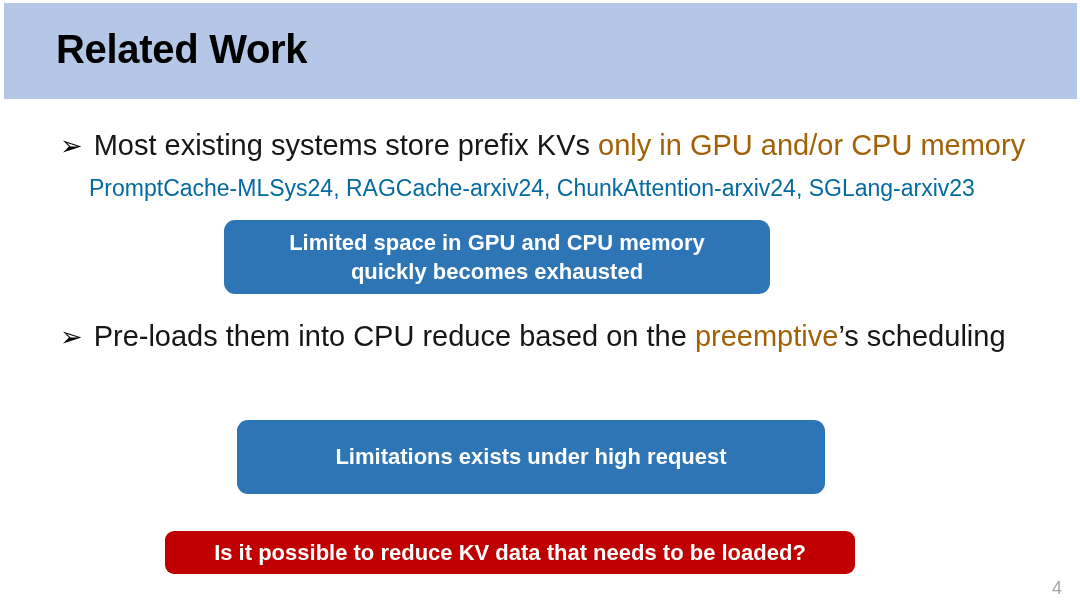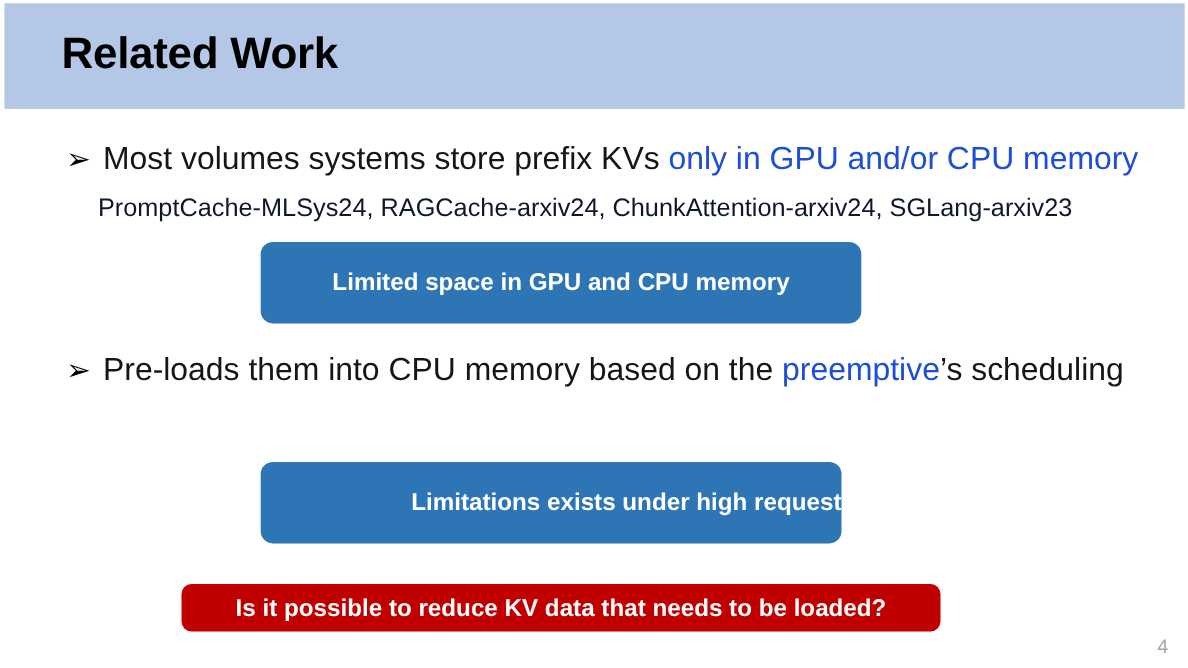--- a/index.html
+++ b/index.html
@@ -51,26 +51,26 @@
     color: #000000;
     margin-right: 11px;
     line-height: 1;
   }
   .bullet-text {
     font-size: 29px;
     color: #161616;
     line-height: 1.05;
   }
   .accent {
-    color: #1d4ed8;
+    color: #a16207;
   }
   .citation {
     position: absolute;
     font-size: 23px;
-    color: #0f172a;
+    color: #0369a1;
     white-space: nowrap;
   }
 
   #bullet-1 { left: 60px; top: 130px; }
   #citation-1 { left: 89px; top: 175px; }
   #bullet-2 { left: 60px; top: 321px; }
   #citation-2 { left: 89px; top: 366px; }
 
   
   .callout {
@@ -92,31 +92,30 @@
     background: #c00000;
     border-radius: 9px;
   }
   .callout .line {
     font-size: 22px;
     line-height: 1.32;
     white-space: nowrap;
   }
 
   #callout-1 {
-    left: 237px;
+    left: 224px;
     top: 220px;
     width: 546px;
     height: 74px;
   }
   #callout-2 {
     left: 237px;
     top: 420px;
-    width: 528px;
+    width: 588px;
     height: 74px;
-    align-items: flex-end;
   }
   #callout-3 {
     left: 165px;
     top: 531px;
     width: 690px;
     height: 43px;
   }
   #callout-3 .line {
     font-size: 22px;
   }
@@ -135,33 +134,34 @@
 
 <div class="slide">
 
   <div class="title-band">
     <div class="title-text">Related Work</div>
   </div>
 
   <div class="bullet-row" id="bullet-1">
     <span class="bullet-marker">➢</span>
     <span class="bullet-text">
-      <span>Most volumes systems store prefix KVs </span><span class="accent">only in GPU and/or CPU memory</span><span></span>
+      <span>Most existing systems store prefix KVs </span><span class="accent">only in GPU and/or CPU memory</span><span></span>
     </span>
   </div>
   <div class="citation" id="citation-1">PromptCache-MLSys24, RAGCache-arxiv24, ChunkAttention-arxiv24, SGLang-arxiv23</div>
 
   <div class="callout callout-blue" id="callout-1">
     <span class="line">Limited space in GPU and CPU memory</span>
+    <span class="line">quickly becomes exhausted</span>
   </div>
 
   <div class="bullet-row" id="bullet-2">
     <span class="bullet-marker">➢</span>
     <span class="bullet-text">
-      <span>Pre-loads them into CPU memory based on the </span><span class="accent">preemptive</span><span>’s scheduling</span>
+      <span>Pre-loads them into CPU reduce based on the </span><span class="accent">preemptive</span><span>’s scheduling</span>
     </span>
   </div>
 
   <div class="callout callout-blue" id="callout-2">
     <span class="line">Limitations exists under high request</span>
   </div>
 
   <div class="callout callout-red" id="callout-3">
     <span class="line">Is it possible to reduce KV data that needs to be loaded?</span>
   </div>

